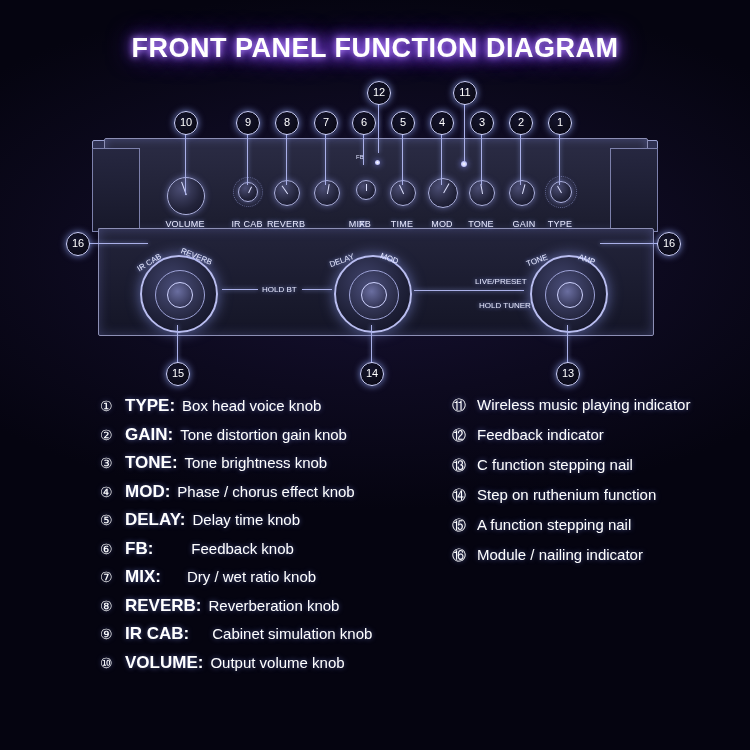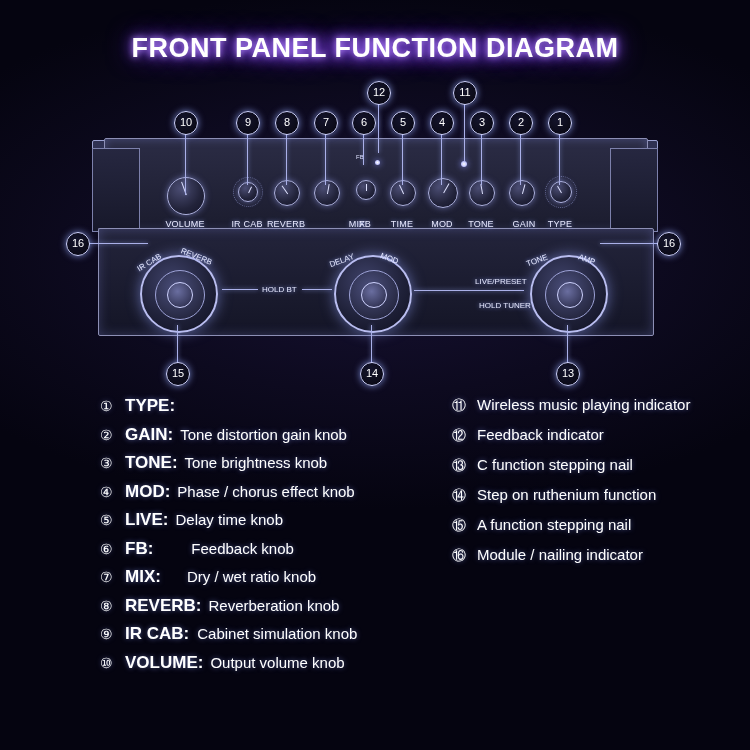--- a/index.html
+++ b/index.html
@@ -400,60 +400,61 @@
   <div class="num" style="left:166px; top:362px;">15</div>
   <div class="num" style="left:360px; top:362px;">14</div>
   <div class="num" style="left:556px; top:362px;">13</div>
 
   <div class="legend">
 
     <div class="legend-col left">
       <div class="lrow">
         <span class="lnum">①</span>
         <span class="lterm">TYPE:</span>
+        <span class="ldesc">Box head voice knob</span>
       </div>
       <div class="lrow">
         <span class="lnum">②</span>
         <span class="lterm">GAIN:</span>
         <span class="ldesc">Tone distortion gain knob</span>
       </div>
       <div class="lrow">
         <span class="lnum">③</span>
         <span class="lterm">TONE:</span>
         <span class="ldesc">Tone brightness knob</span>
       </div>
       <div class="lrow">
         <span class="lnum">④</span>
         <span class="lterm">MOD:</span>
         <span class="ldesc">Phase / chorus effect knob</span>
       </div>
       <div class="lrow">
         <span class="lnum">⑤</span>
-        <span class="lterm">LIVE:</span>
+        <span class="lterm">DELAY:</span>
         <span class="ldesc">Delay time knob</span>
       </div>
       <div class="lrow">
         <span class="lnum">⑥</span>
         <span class="lterm">FB:</span>
         <span class="ldesc" style="margin-left:38px;">Feedback knob</span>
       </div>
       <div class="lrow">
         <span class="lnum">⑦</span>
         <span class="lterm">MIX:</span>
         <span class="ldesc" style="margin-left:26px;text-align:right;">Dry / wet ratio knob</span>
       </div>
       <div class="lrow">
         <span class="lnum">⑧</span>
         <span class="lterm">REVERB:</span>
         <span class="ldesc">Reverberation knob</span>
       </div>
       <div class="lrow">
         <span class="lnum">⑨</span>
         <span class="lterm">IR CAB:</span>
-        <span class="ldesc" style="margin-left:8px;">Cabinet simulation knob</span>
+        <span class="ldesc" style="margin-left:23px;">Cabinet simulation knob</span>
       </div>
       <div class="lrow">
         <span class="lnum">⑩</span>
         <span class="lterm">VOLUME:</span>
         <span class="ldesc">Output volume knob</span>
       </div>
     </div>
 
     <div class="legend-col right">
       <div class="lrow">

